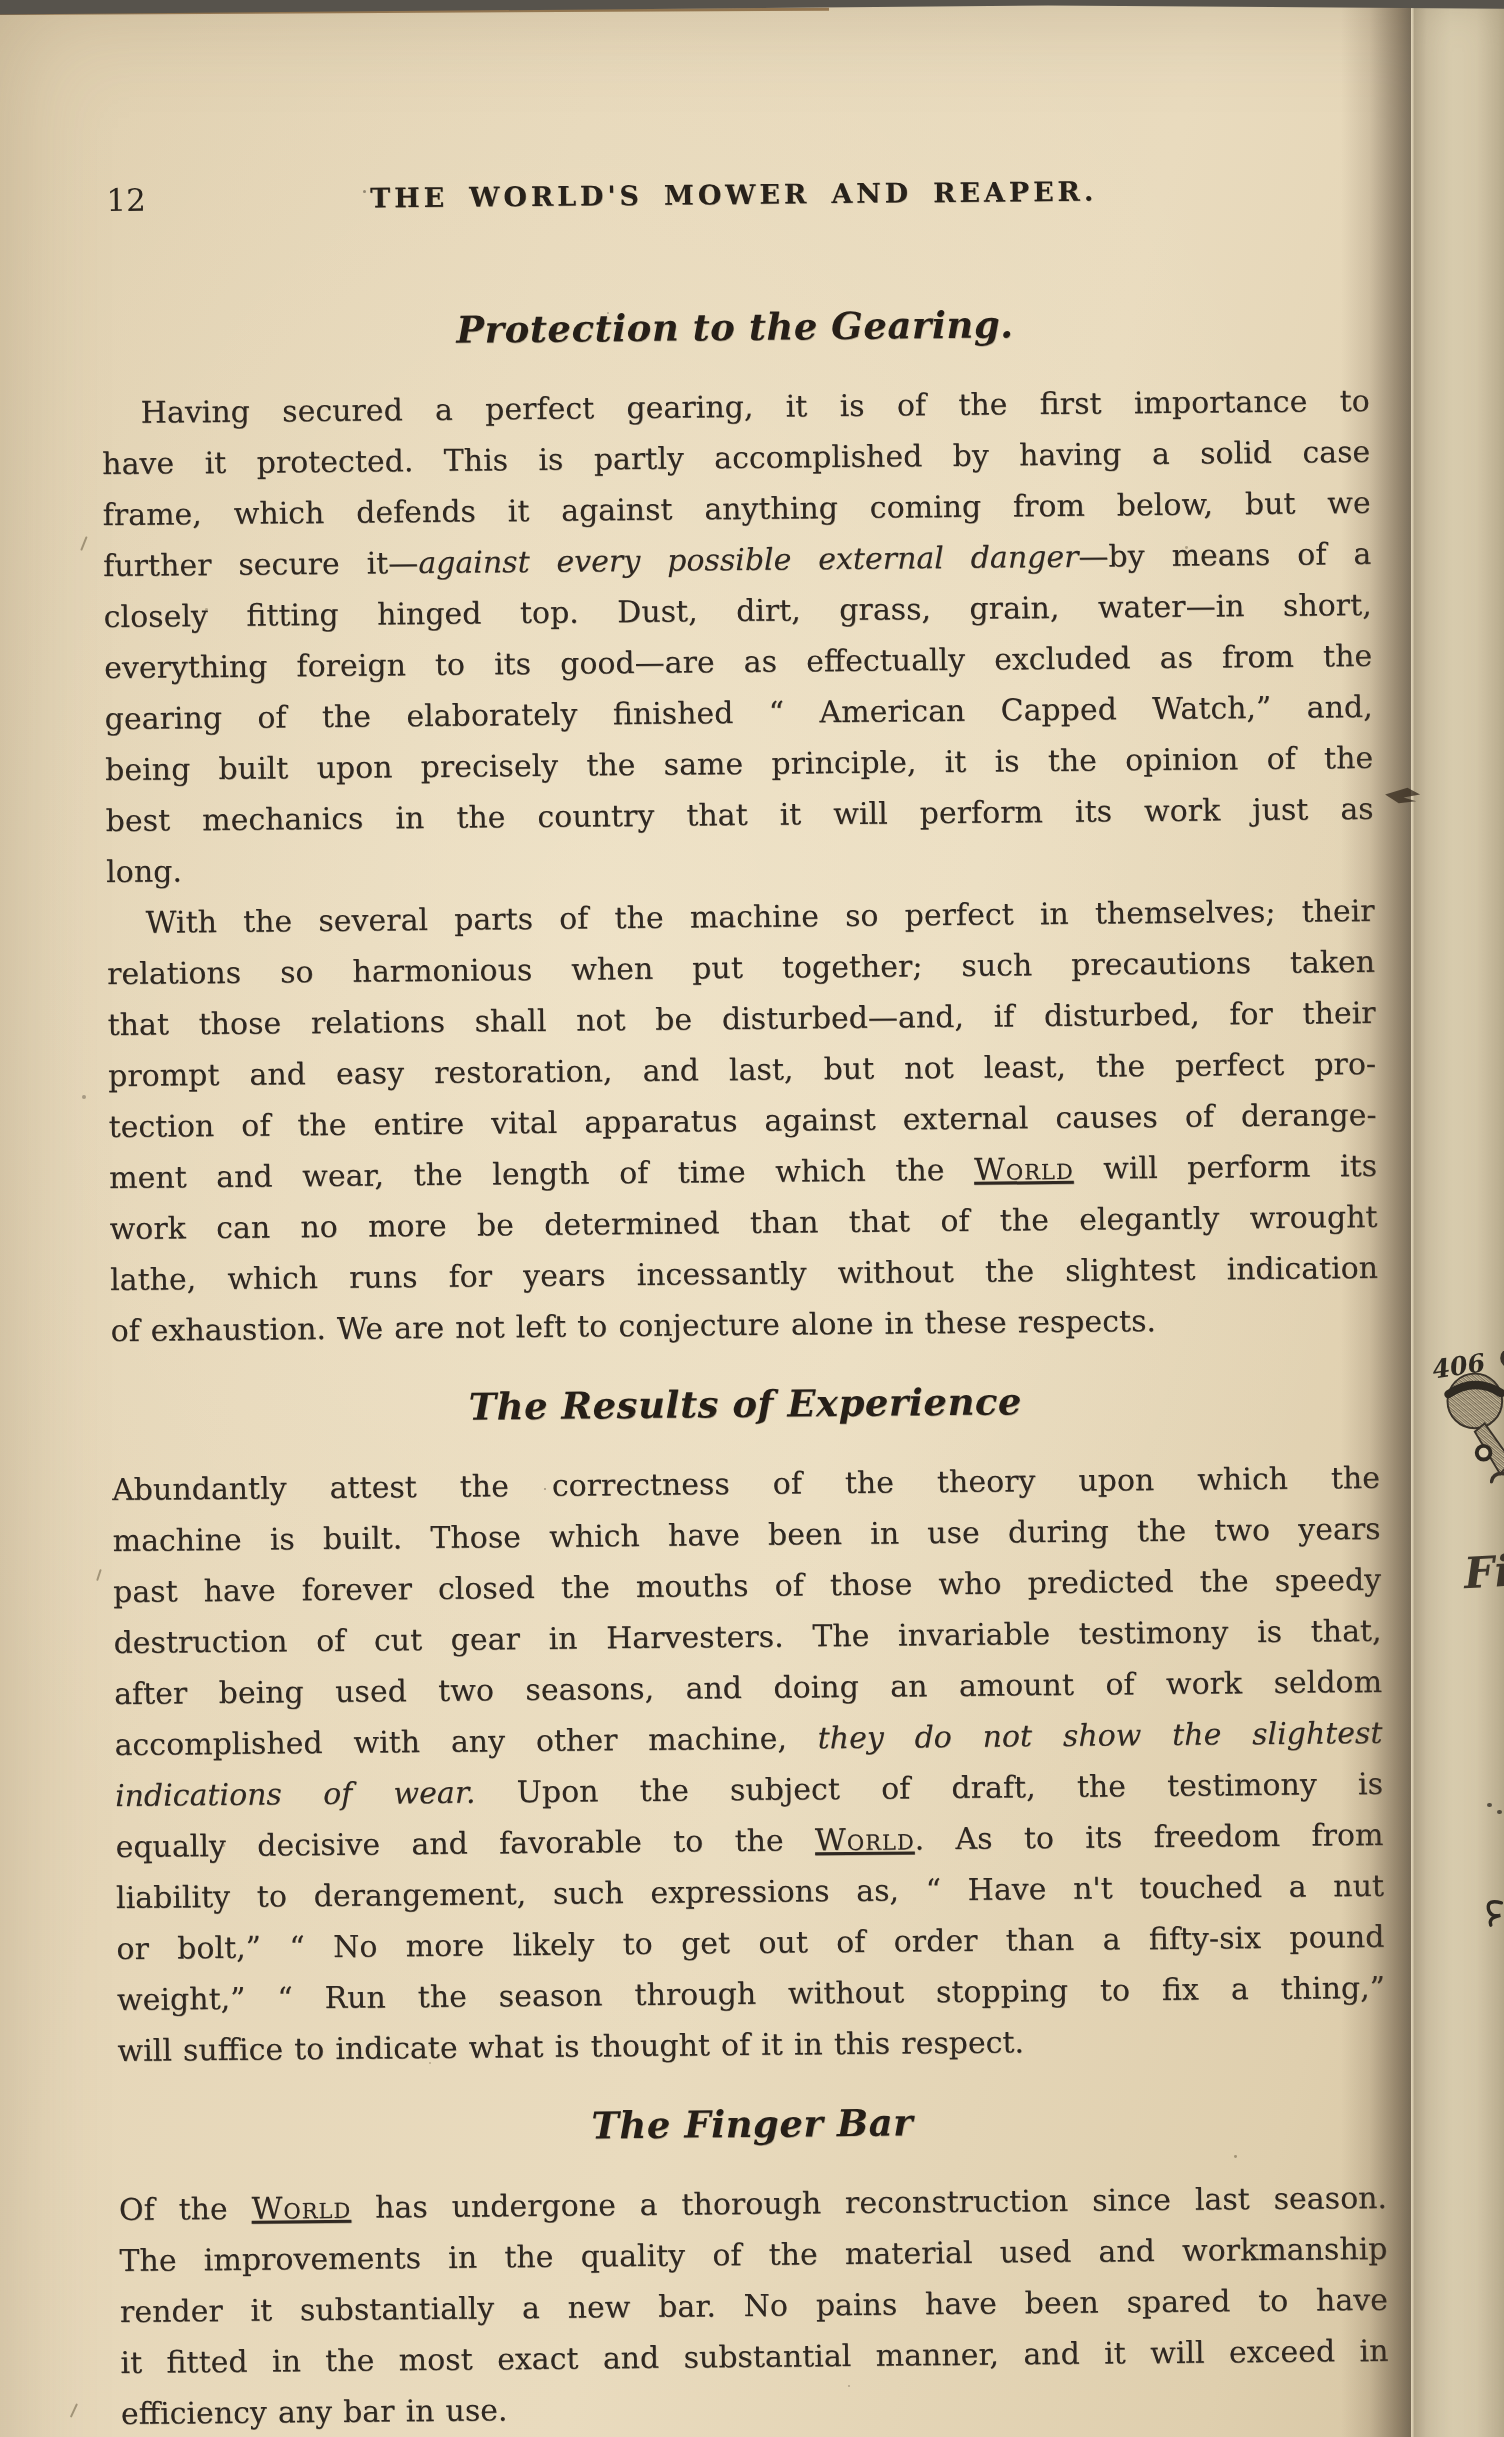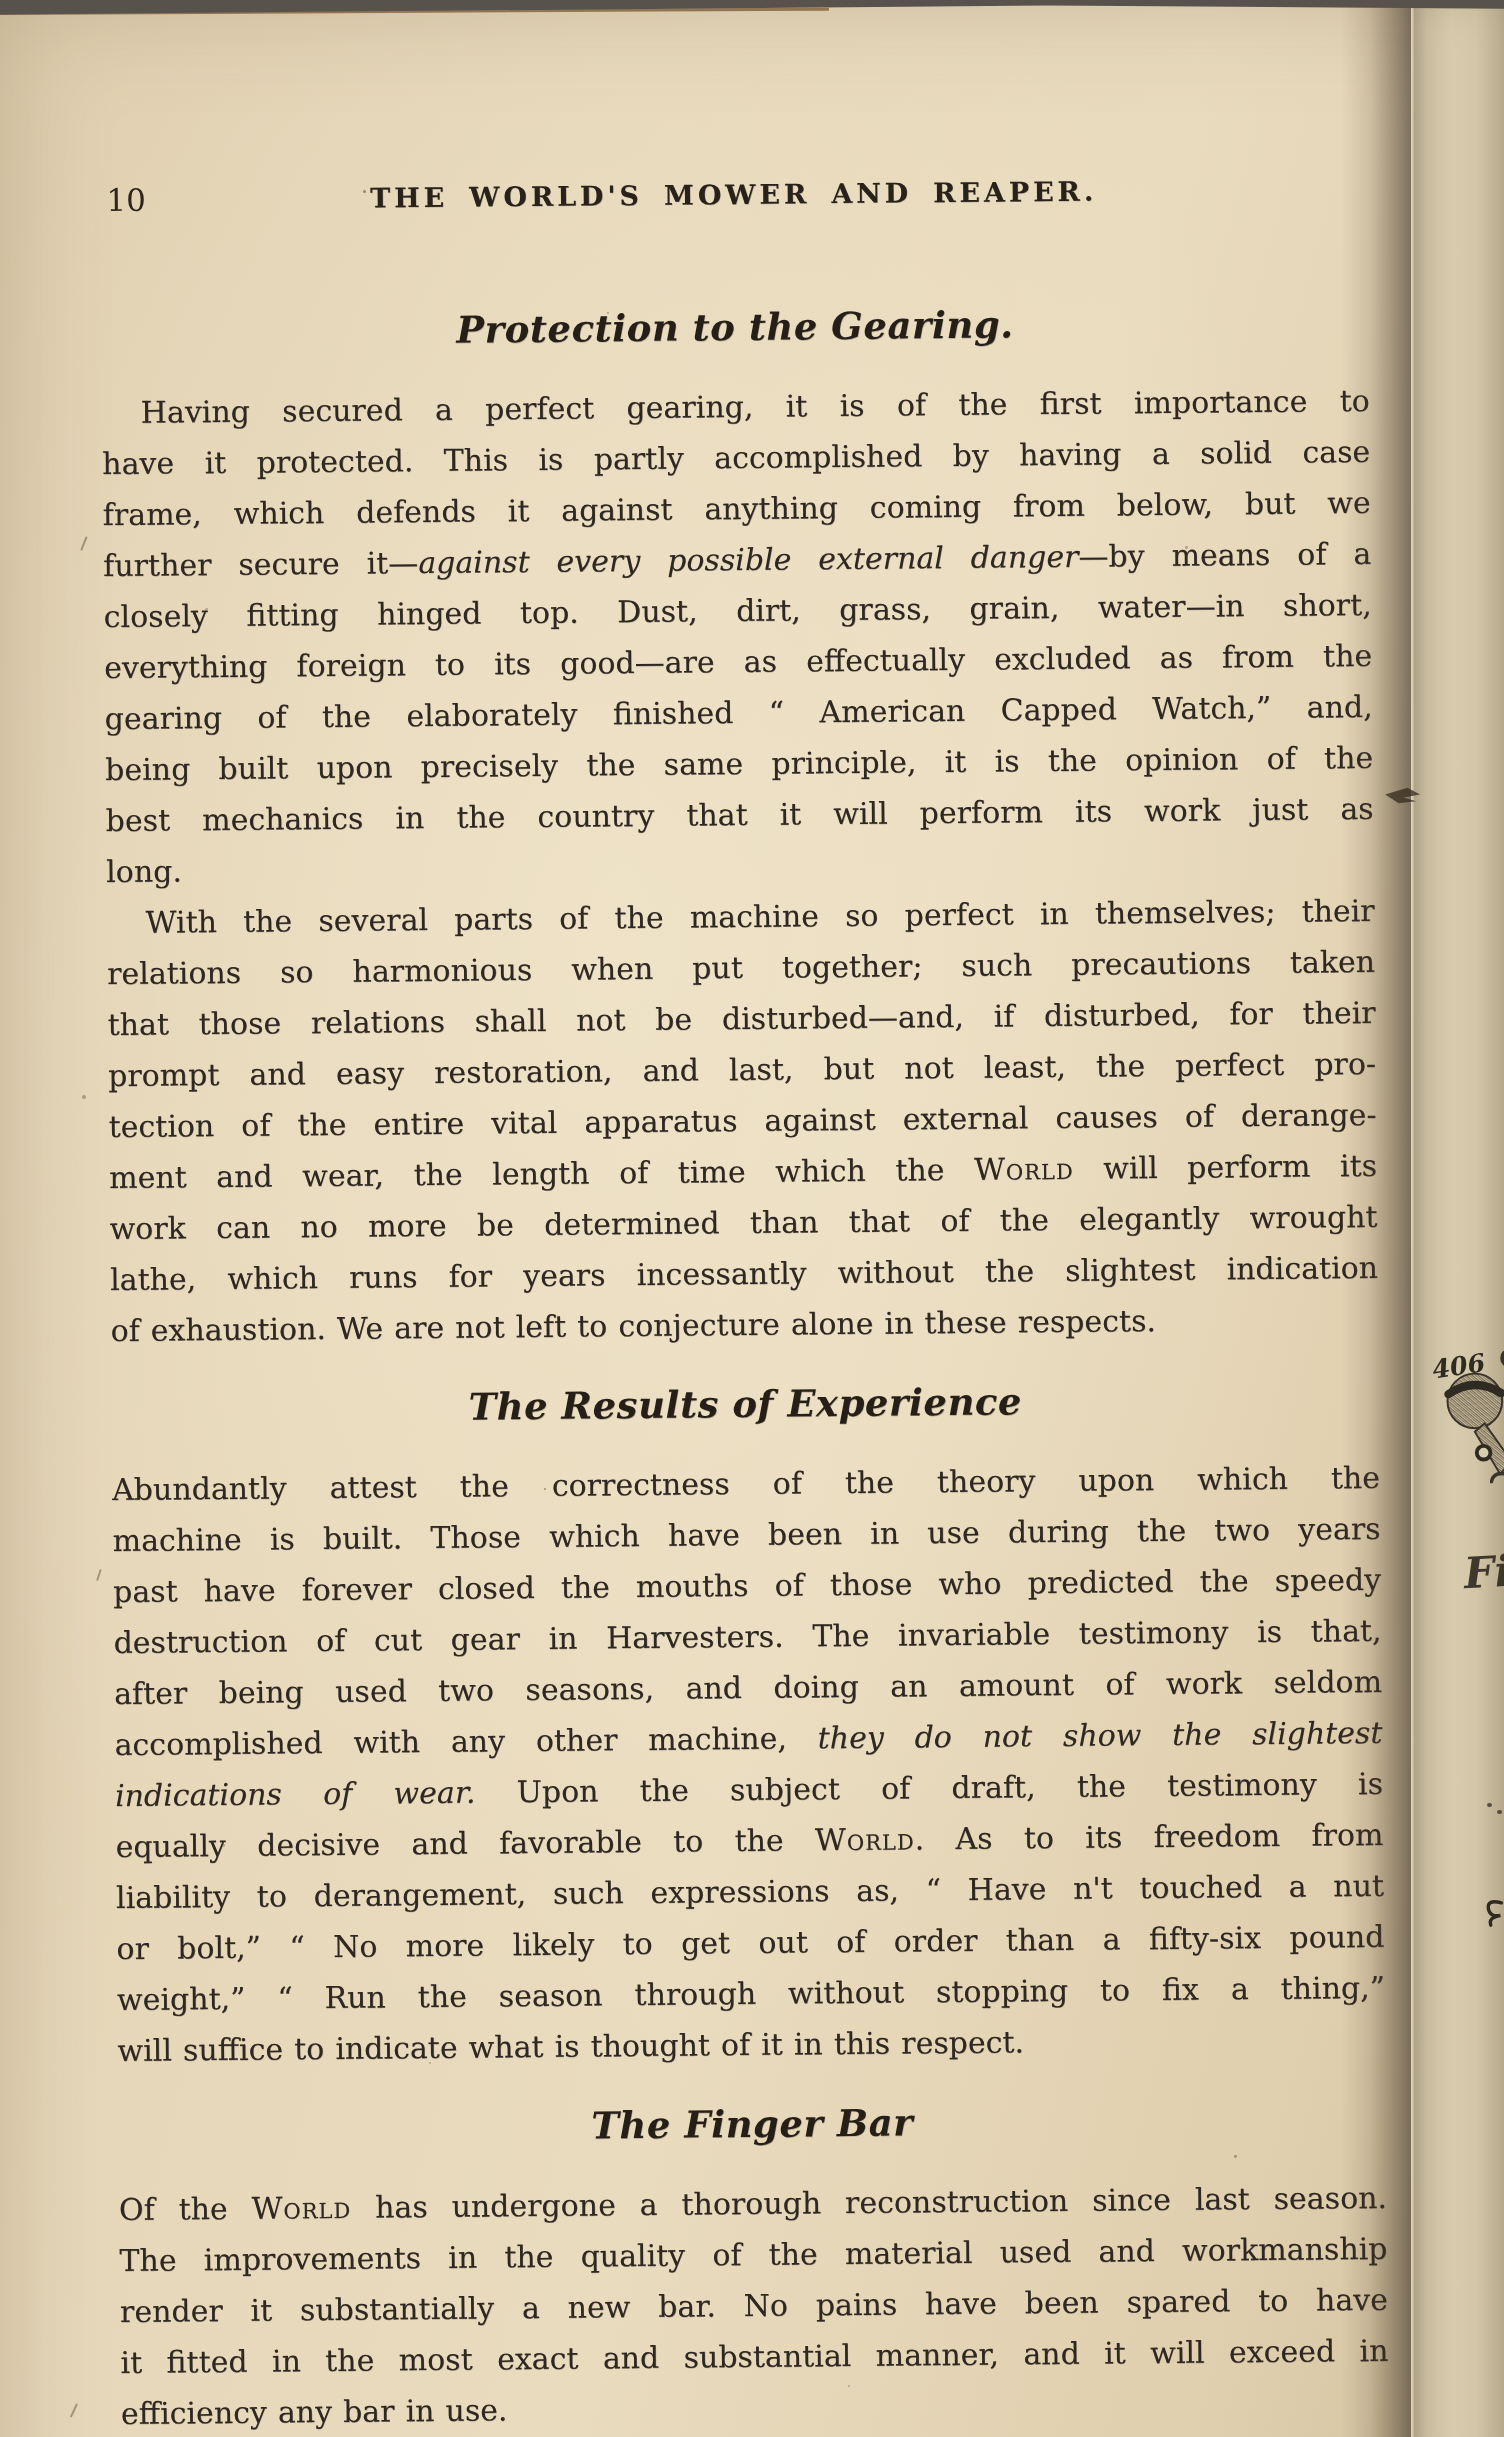--- a/index.html
+++ b/index.html
@@ -39,21 +39,21 @@
   .line{
     height:51px; line-height:51px;
     font-size:30px; word-spacing:1.5px;
     text-align:justify; text-align-last:justify;
     text-shadow:0.3px 0.5px 0.4px rgba(48,38,26,.42);
     white-space:normal; overflow:visible;
   }
   .line.last{text-align-last:left;}
   .line.indent{padding-left:39px;}
   .it{font-style:italic;}
-  .sc{font-variant:small-caps; letter-spacing:1px;}
+  .sc{font-variant:small-caps; letter-spacing:1px;text-decoration:underline;}
   
   .gutter-shadow{
     position:absolute; left:1341px; top:0; width:71px; height:2620px; z-index:4;
     background:linear-gradient(to right, rgba(87,66,45,0) 0%, rgba(87,66,45,.16) 40%,
                rgba(62,47,31,.45) 80%, rgba(36,27,18,.55) 100%);
   }
   .page-edge-highlight{
     position:absolute; left:1411px; top:0; width:2.9px; height:2620px; z-index:5;
     background:linear-gradient(to right, #efe3c6, rgba(239,227,198,.2));
   }
@@ -102,21 +102,21 @@
   <div class="speck" style="left:222px;top:1844px;width:2.9px;height:2.9px;background:#6a5c44;opacity:.4;"></div>
   <div class="speck" style="left:1234px;top:2155px;width:2.9px;height:2.9px;background:#55492f;opacity:.45;"></div>
   <div class="speck" style="left:848px;top:2385px;width:2.4px;height:2.4px;background:#5c5244;opacity:.4;"></div>
   <div class="speck" style="left:429px;top:2062px;width:2.4px;height:2.4px;background:#6a5c44;opacity:.4;"></div>
   <div class="pen-mark" style="left:83px;top:536px;width:2px;height:14.6px;transform:rotate(22deg);"></div>
   <div class="pen-mark" style="left:98px;top:1569px;width:2px;height:11.7px;transform:rotate(18deg);"></div>
   <div class="pen-mark" style="left:73px;top:2403px;width:2px;height:14.6px;transform:rotate(25deg);"></div>
 
   <div class="text-layer">
     <div class="header-row">
-      <div class="page-number">10</div>
+      <div class="page-number">12</div>
       <div class="running-head">THE WORLD'S MOWER AND REAPER.</div>
     </div>
     <div id="text-flow">
         <div class="section-heading">Protection to the Gearing.</div>
         <div class="paragraph">
           <div class="line indent">Having secured a perfect gearing, it is of the first importance to</div>
           <div class="line">have it protected.  This is partly accomplished by having a solid case</div>
           <div class="line">frame, which defends it against anything coming from below, but we</div>
           <div class="line">further secure it—<span class="it">against every possible external danger</span>—by means of a</div>
           <div class="line">closely fitting hinged top.  Dust, dirt, grass, grain, water—in short,</div>

